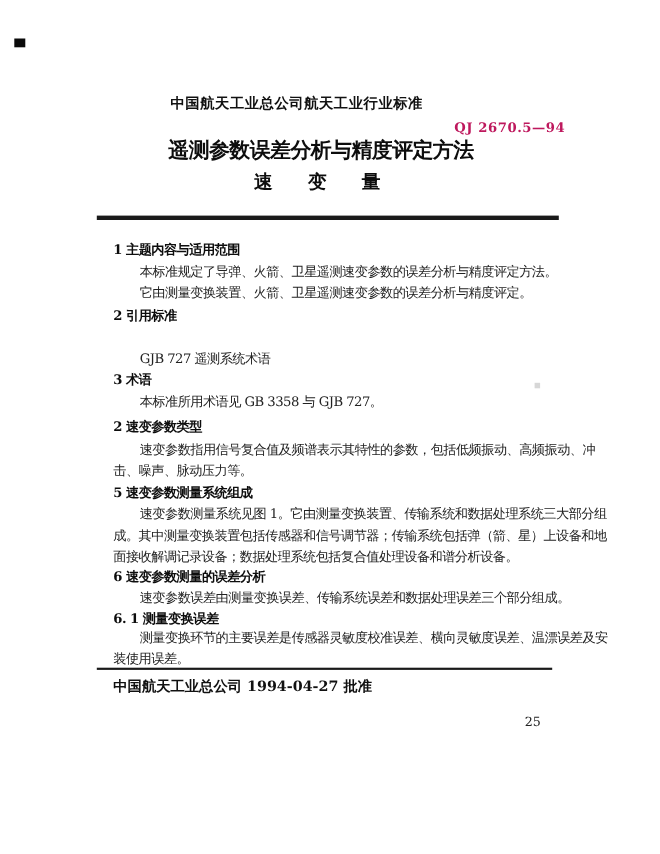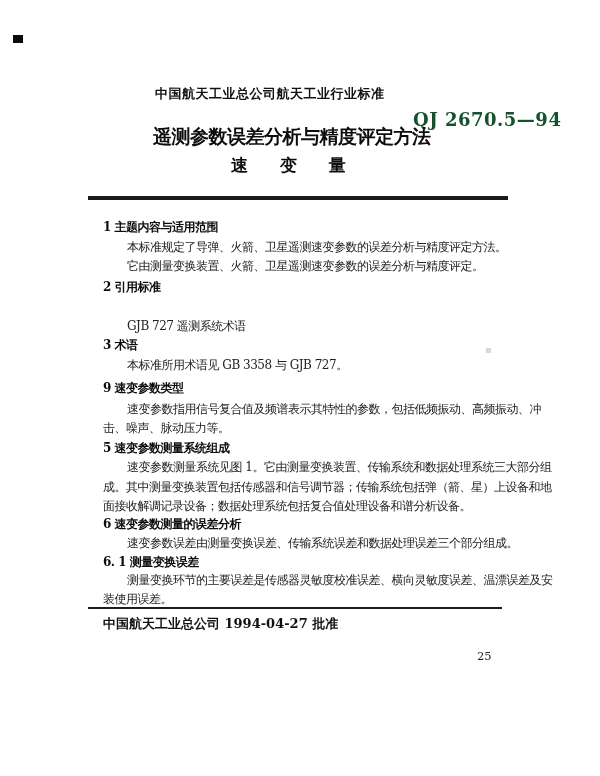--- a/index.html
+++ b/index.html
@@ -9,21 +9,21 @@
     height: 776px;
     background: #ffffff;
     overflow: hidden;
     font-family: "DejaVu Serif", "Liberation Serif", serif;
     color: #1e1e1e;
   }
   .abs { position: absolute; white-space: nowrap; }
 
   
   .org-line   { font-size: 13px; font-weight: bold; color: #111; letter-spacing: 0.5px; }
-  .std-no     { font-size: 18px; font-weight: bold; color: #14532d; letter-spacing: 0.5px; }
+  .std-no     { font-size: 12px; font-weight: bold; color: #be185d; letter-spacing: 0.5px; }
   .doc-title  { font-size: 19px; font-weight: bold; color: #0d0d0d; letter-spacing: -0.5px; }
   .doc-sub    { font-size: 17px; font-weight: bold; color: #0d0d0d; letter-spacing: 13px; }
 
   .rule-heavy { position: absolute; left: 88px; width: 420px; height: 4px; background: #1a1a1a; }
   .rule-thin  { position: absolute; left: 88px; width: 414px; height: 2px; background: #1a1a1a; }
 
   
   .bl { font-size: 12px; letter-spacing: -0.5px; color: #222; }
   .bl.h { font-weight: bold; color: #0d0d0d; }
 
@@ -52,21 +52,21 @@
 
   <div class="rule-heavy" style="top:196px;"></div>
 
   <div class="abs bl h" style="left:103px; top:219px;">1  主题内容与适用范围</div>
   <div class="abs bl" style="left:127px; top:239px;">本标准规定了导弹、火箭、卫星遥测速变参数的误差分析与精度评定方法。</div>
   <div class="abs bl" style="left:127px; top:258px;">它由测量变换装置、火箭、卫星遥测速变参数的误差分析与精度评定。</div>
   <div class="abs bl h" style="left:103px; top:279px;">2  引用标准</div>
   <div class="abs bl" style="left:127px; top:318px;">GJB 727  遥测系统术语</div>
   <div class="abs bl h" style="left:103px; top:337px;">3  术语</div>
   <div class="abs bl" style="left:127px; top:357px;">本标准所用术语见 GB 3358 与 GJB 727。</div>
-  <div class="abs bl h" style="left:103px; top:380px;">9  速变参数类型</div>
+  <div class="abs bl h" style="left:103px; top:380px;">2  速变参数类型</div>
   <div class="abs bl" style="left:127px; top:401px;">速变参数指用信号复合值及频谱表示其特性的参数，包括低频振动、高频振动、冲</div>
   <div class="abs bl" style="left:103px; top:420px;">击、噪声、脉动压力等。</div>
   <div class="abs bl h" style="left:103px; top:440px;">5  速变参数测量系统组成</div>
   <div class="abs bl" style="left:127px; top:459px;">速变参数测量系统见图 1。它由测量变换装置、传输系统和数据处理系统三大部分组</div>
   <div class="abs bl" style="left:103px; top:479px;">成。其中测量变换装置包括传感器和信号调节器；传输系统包括弹（箭、星）上设备和地</div>
   <div class="abs bl" style="left:103px; top:498px;">面接收解调记录设备；数据处理系统包括复合值处理设备和谱分析设备。</div>
   <div class="abs bl h" style="left:103px; top:516px;">6  速变参数测量的误差分析</div>
   <div class="abs bl" style="left:127px; top:535px;">速变参数误差由测量变换误差、传输系统误差和数据处理误差三个部分组成。</div>
   <div class="abs bl h" style="left:103px; top:554px;">6. 1  测量变换误差</div>
   <div class="abs bl" style="left:127px; top:572px;">测量变换环节的主要误差是传感器灵敏度校准误差、横向灵敏度误差、温漂误差及安</div>

